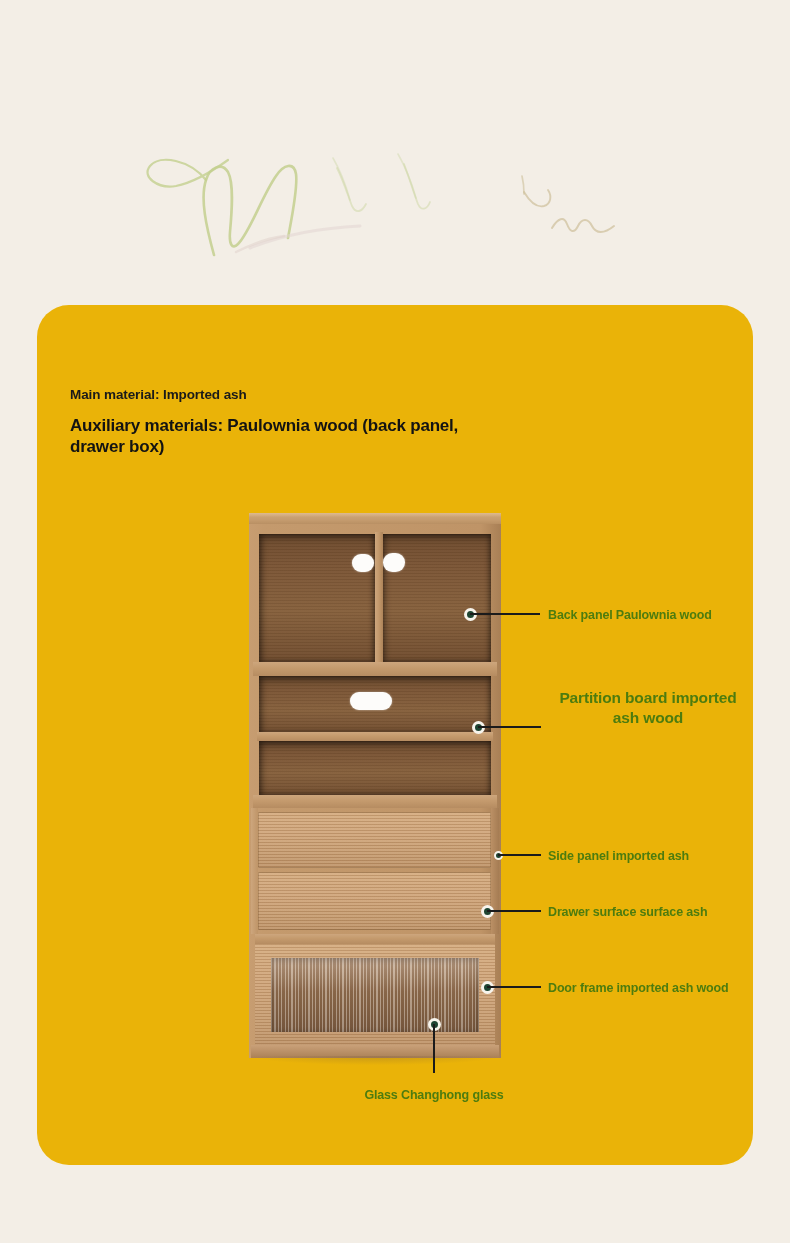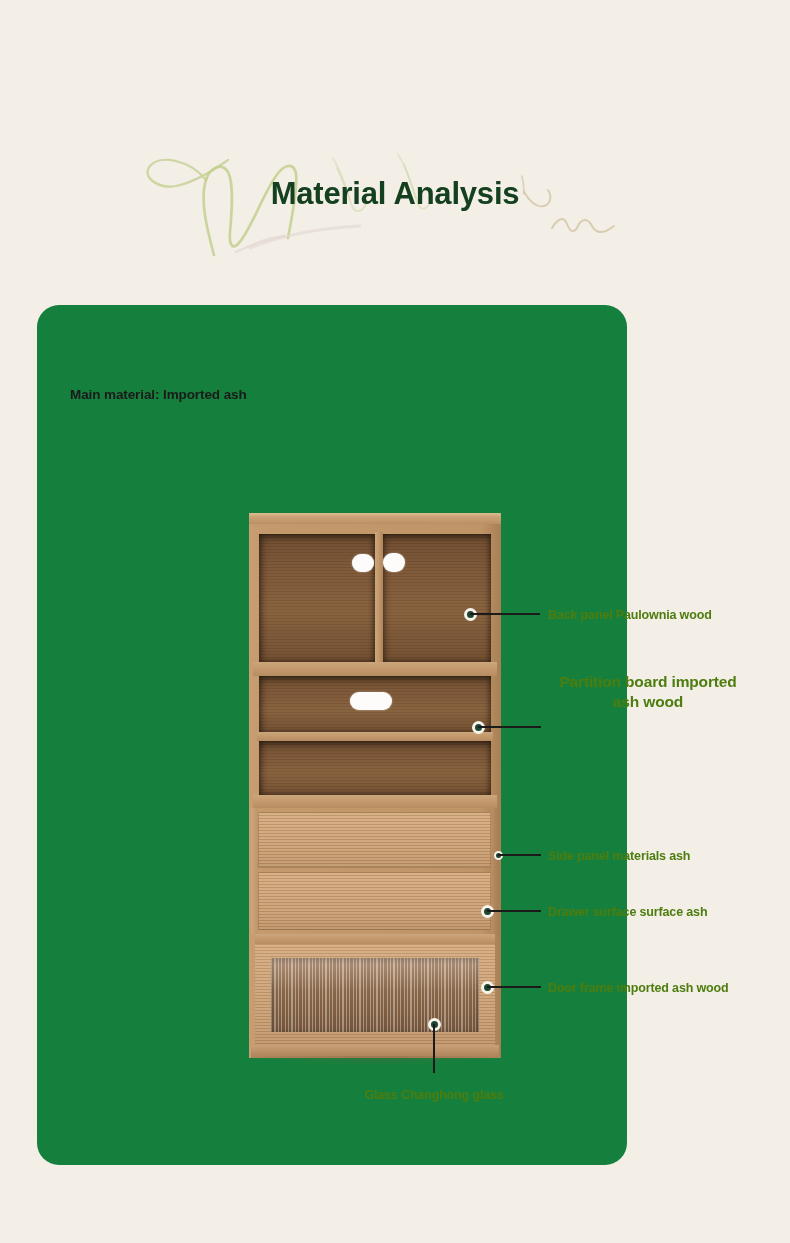--- a/index.html
+++ b/index.html
@@ -51,24 +51,24 @@
     color: #14401f;
     letter-spacing: -0.2px;
     line-height: 1;
   }
 
   
   .card {
     position: absolute;
     left: 37px;
     top: 305px;
-    width: 590px;
+    width: 716px;
     height: 860px;
-    background: #15803d;
-    border-radius: 22px;
+    background: #eab308;
+    border-radius: 32px;
   }
 
   .main-material {
     position: absolute;
     left: 33px;
     top: 82px;
     font-size: 13.5px;
     font-weight: bold;
     color: #1a1a1a;
     letter-spacing: -0.1px;
@@ -275,28 +275,28 @@
         <path d="M524 52 C 530 62, 536 68, 544 66 C 551 64, 552 56, 548 50" stroke="#cdbf9a" stroke-width="1.9" opacity="0.7"></path>
         <path d="M522 36 C 524 44, 524 50, 524 54" stroke="#cdbf9a" stroke-width="1.7" opacity="0.6"></path>
         <path d="M552 88 C 558 78, 564 76, 567 84 C 570 92, 574 94, 578 86
                  C 582 78, 588 78, 592 86 C 596 94, 604 94, 614 86" stroke="#cdbf9a" stroke-width="2" opacity="0.7"></path>
 
         <path d="M250 108 C 280 96, 320 88, 360 86" stroke="#e2d6d2" stroke-width="3" opacity="0.55"></path>
         <path d="M236 112 C 252 104, 268 98, 284 96" stroke="#e0cfca" stroke-width="2.4" opacity="0.5"></path>
       </g>
     </svg>
 
-    <div class="page-title">Material Analysis</div>
   </div>
 </div>
 
 <div class="card">
 
   <div class="main-material">Main material: Imported ash</div>
 
+  <div class="aux-material">Auxiliary materials: Paulownia wood (back panel, drawer box)</div>
 
   <div class="diagram">
 
     <div class="cabinet">
 
       <div class="cab-top"></div>
       <div class="cab-body">
 
         <div class="cavity" style="left:10px; top:10px; width:116px; height:128px;"></div>
         <div class="cavity" style="left:133px; top:10px; width:109px; height:128px;"></div>
@@ -335,24 +335,24 @@
 
   </div>
 </div>
 
 <div id="callout-layer">
     <div class="callout-dot" style="left: 470px; top: 614px;"></div>
     <div class="leader" style="left: 470px; top: 613.3px; width: 70px;"></div>
     <div class="callout-label" style="left: 548px; top: 608px;">Back panel Paulownia wood</div>
     <div class="callout-dot" style="left: 478px; top: 727px;"></div>
     <div class="leader" style="left: 478px; top: 726.3px; width: 63px;"></div>
-    <div class="callout-label big" style="left: 548px; top: 672px; width: 200px;">Partition board imported ash wood</div>
+    <div class="callout-label big" style="left: 548px; top: 688px; width: 200px;">Partition board imported ash wood</div>
     <div class="callout-dot small" style="left: 498px; top: 855px;"></div>
     <div class="leader" style="left: 498px; top: 854.3px; width: 43px;"></div>
-    <div class="callout-label" style="left: 548px; top: 849px;">Side panel materials ash</div>
+    <div class="callout-label" style="left: 548px; top: 849px;">Side panel imported ash</div>
     <div class="callout-dot" style="left: 487px; top: 911px;"></div>
     <div class="leader" style="left: 487px; top: 910.3px; width: 54px;"></div>
     <div class="callout-label" style="left: 548px; top: 905px;">Drawer surface surface ash</div>
     <div class="callout-dot" style="left: 487px; top: 987px;"></div>
     <div class="leader" style="left: 487px; top: 986.3px; width: 54px;"></div>
     <div class="callout-label" style="left: 548px; top: 981px;">Door frame imported ash wood</div>
     <div class="callout-dot" style="left: 434px; top: 1024px;"></div>
     <div class="leader-v" style="left: 433.3px; top: 1024px; height: 49px;"></div>
     <div class="callout-label centered" style="left: 0px; width: 868px; top: 1088px; text-align: center;">Glass Changhong glass</div>
   </div>

